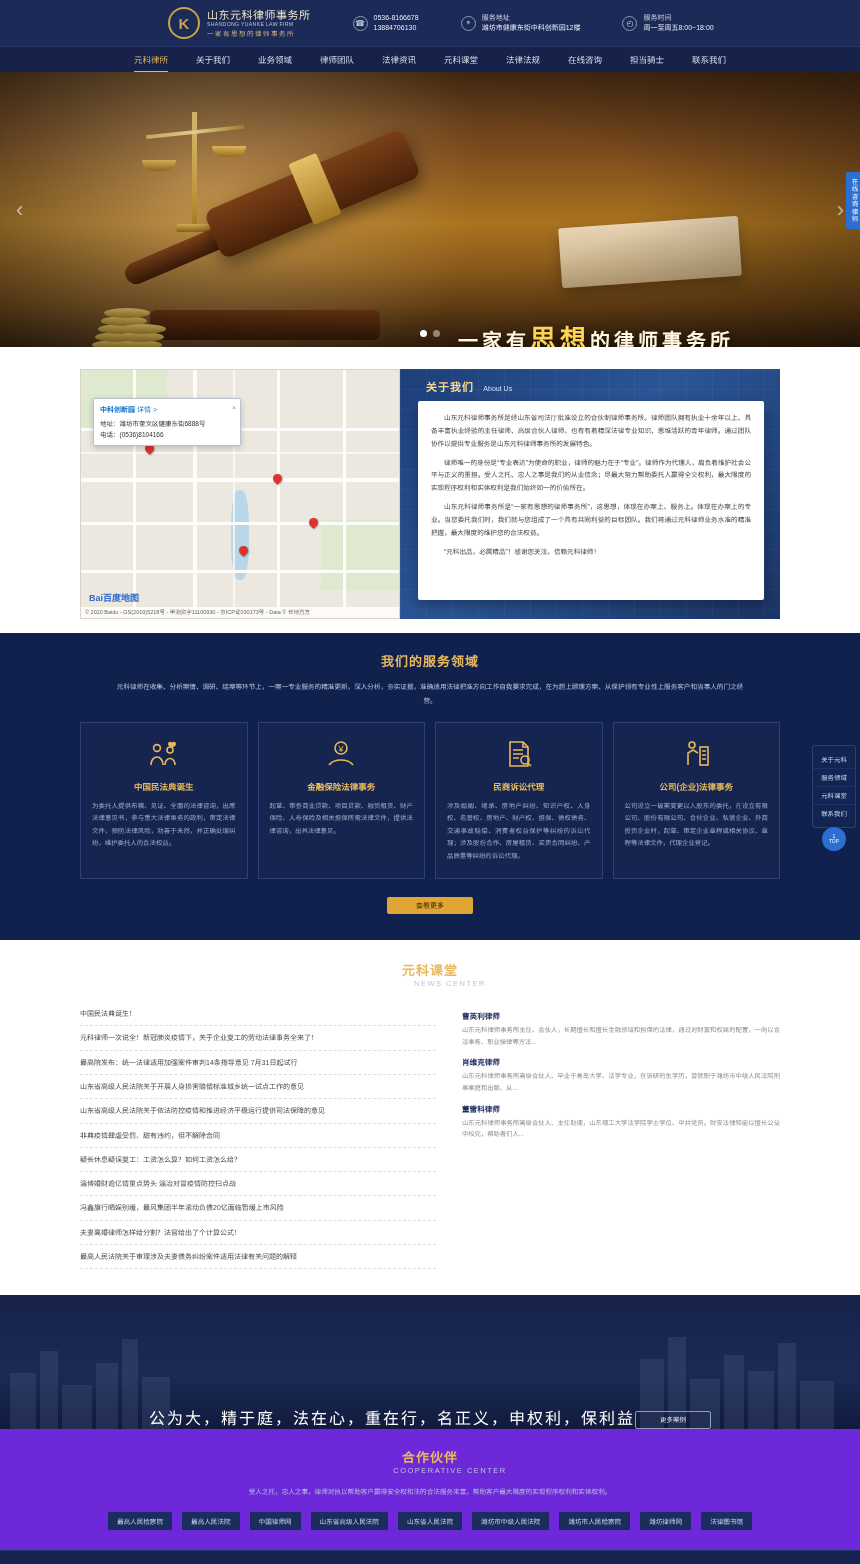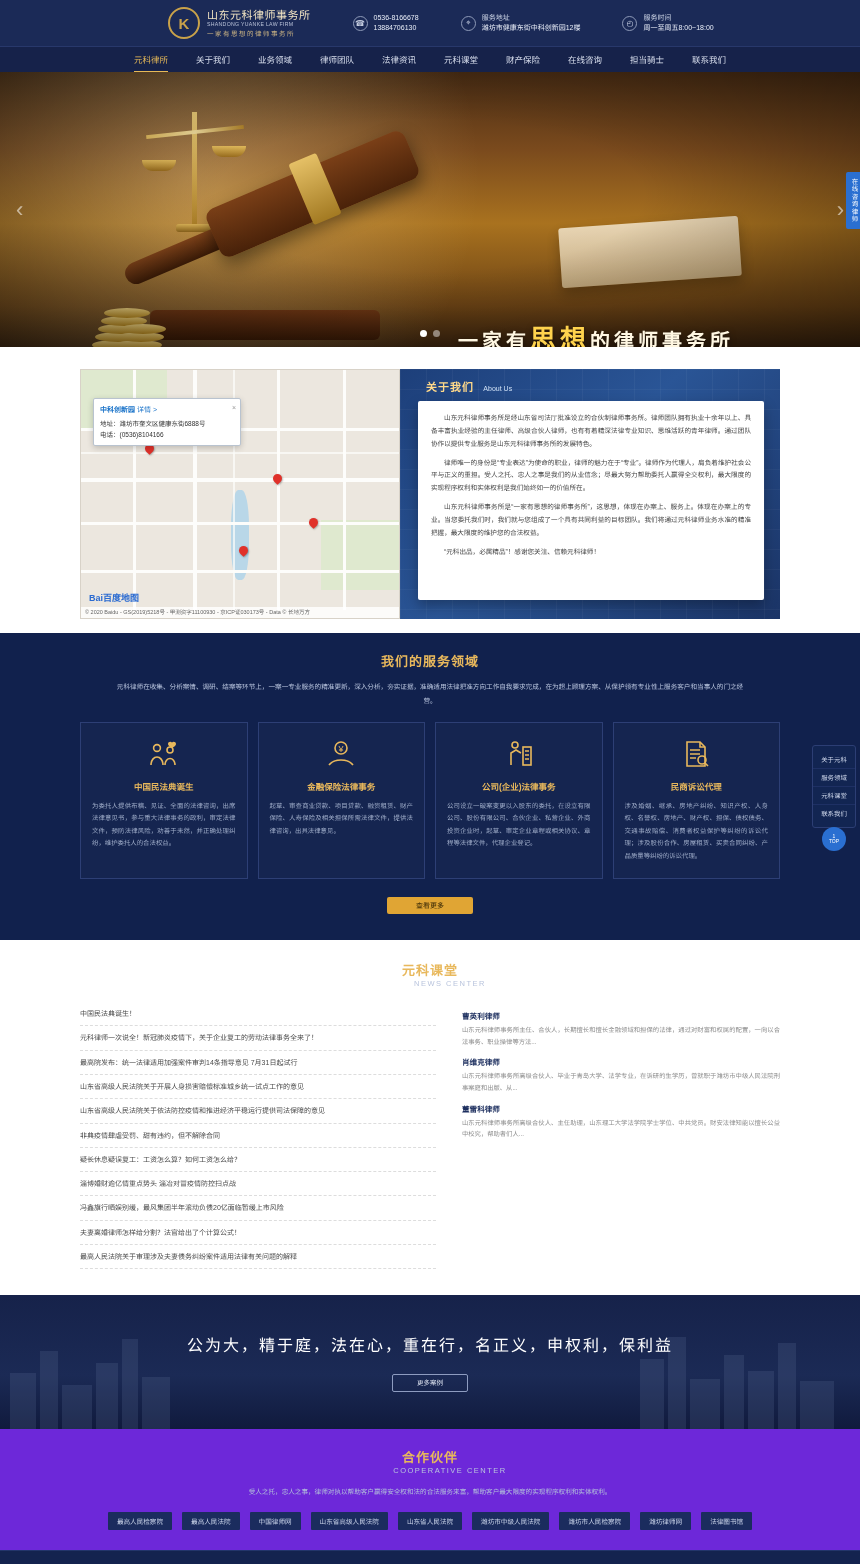--- a/index.html
+++ b/index.html
@@ -223,21 +223,21 @@
   }
   .news-right { flex: 1; margin-top: 8px; }
   .lawyer { margin-bottom: 9px; }
   .lawyer .ln { font-size: 7.6px; color: #1c2e5e; font-weight: bold; }
   .lawyer .lb { font-size: 6.3px; color: #8c8c8c; line-height: 1.85; margin-top: 3px; text-align: justify; }
 
   
   .band {
     height: 134px; position: relative; overflow: hidden;
     background: linear-gradient(180deg,#16224a 0%, #1b2a55 60%, #101a3d 100%);
-    display: flex; flex-direction: column; align-items: center; justify-content: center;
+    display: flex; flex-direction: row; align-items: flex-end; justify-content: center;
   }
   .band-sky { position: absolute; inset: 0; opacity: .22; }
   .band-sky i { position: absolute; bottom: 0; display: block; background: #5f7199; }
   .band-txt { position: relative; z-index: 2; color: #fff; font-size: 16px; letter-spacing: 2px; }
   .band-btn {
     position: relative; z-index: 2; margin-top: 18px; width: 76px; text-align: center;
     border: 1px solid #8e9cc0; color: #dfe5f2; font-size: 6.5px; line-height: 16px;
     text-decoration: none; border-radius: 2px;
   }
 
@@ -317,21 +317,21 @@
     </div>
   </div>
 
   <div class="nav">
     <a class="active" href="#">元科律所</a>
     <a href="#">关于我们</a>
     <a href="#">业务领域</a>
     <a href="#">律师团队</a>
     <a href="#">法律资讯</a>
     <a href="#">元科课堂</a>
-    <a href="#">财产保险</a>
+    <a href="#">法律法规</a>
     <a href="#">在线咨询</a>
     <a href="#">担当骑士</a>
     <a href="#">联系我们</a>
   </div>
 
   <div class="hero">
     <div class="hero-scene">
       <div class="scales">
         <span class="post"></span>
           <span class="beam"></span>
@@ -447,41 +447,41 @@
               <text x="16" y="13" font-size="9" fill="#e8b85c" stroke="none" text-anchor="middle">¥</text>
             <path d="M4 26c3-4 7-5 12-5s9 1 12 5"></path>
           </svg>
         </div>
         <div class="ct">金融保险法律事务</div>
         <div class="cd">起草、审查商业贷款、项目贷款、融资租赁、财产保险、人寿保险及相关担保所需法律文件，提供法律咨询，出具法律意见。</div>
       </div>
       <div class="card">
         <div class="ico">
           <svg width="32" height="30" viewBox="0 0 32 30" fill="none" stroke="#e8b85c" stroke-width="1.6">
-            <circle cx="12" cy="6" r="3"></circle>
-              <path d="M8 26V14l5-3 5 3"></path>
-              <rect x="20" y="8" width="8" height="18"></rect>
-            <path d="M22 12h4M22 16h4M22 20h4"></path>
-          </svg>
-        </div>
-        <div class="ct">公司(企业)法律事务</div>
-        <div class="cd">公司设立一破案变更以入股东的委托，在设立有限公司、股份有限公司、合伙企业、私营企业、外商投资企业时，起草、审定企业章程或相关协议、章程等法律文件，代理企业登记。</div>
-      </div>
-      <div class="card">
-        <div class="ico">
-          <svg width="32" height="30" viewBox="0 0 32 30" fill="none" stroke="#e8b85c" stroke-width="1.6">
             <path d="M7 3h13l5 5v19H7z"></path>
               <path d="M20 3v5h5"></path>
               <path d="M10 11h10M10 15h10M10 19h6"></path>
             <circle cx="22" cy="21" r="4"></circle>
               <path d="M25 24l3 3"></path>
           </svg>
         </div>
         <div class="ct">民商诉讼代理</div>
         <div class="cd">涉及婚姻、继承、房地产纠纷、知识产权、人身权、名誉权、房地产、财产权、担保、债权债务、交通事故赔偿、消费者权益保护等纠纷的诉讼代理；涉及股份合作、房屋租赁、买卖合同纠纷、产品质量等纠纷的诉讼代理。</div>
+      </div>
+      <div class="card">
+        <div class="ico">
+          <svg width="32" height="30" viewBox="0 0 32 30" fill="none" stroke="#e8b85c" stroke-width="1.6">
+            <circle cx="12" cy="6" r="3"></circle>
+              <path d="M8 26V14l5-3 5 3"></path>
+              <rect x="20" y="8" width="8" height="18"></rect>
+            <path d="M22 12h4M22 16h4M22 20h4"></path>
+          </svg>
+        </div>
+        <div class="ct">公司(企业)法律事务</div>
+        <div class="cd">公司设立一破案变更以入股东的委托，在设立有限公司、股份有限公司、合伙企业、私营企业、外商投资企业时，起草、审定企业章程或相关协议、章程等法律文件，代理企业登记。</div>
       </div>
     </div>
     <a class="more-btn" href="#">查看更多</a>
   </div>
 
   <div class="news">
     <div class="sec-title">
       <div class="cn">元科课堂</div>
       <div class="en">NEWS CENTER</div>
     </div>

